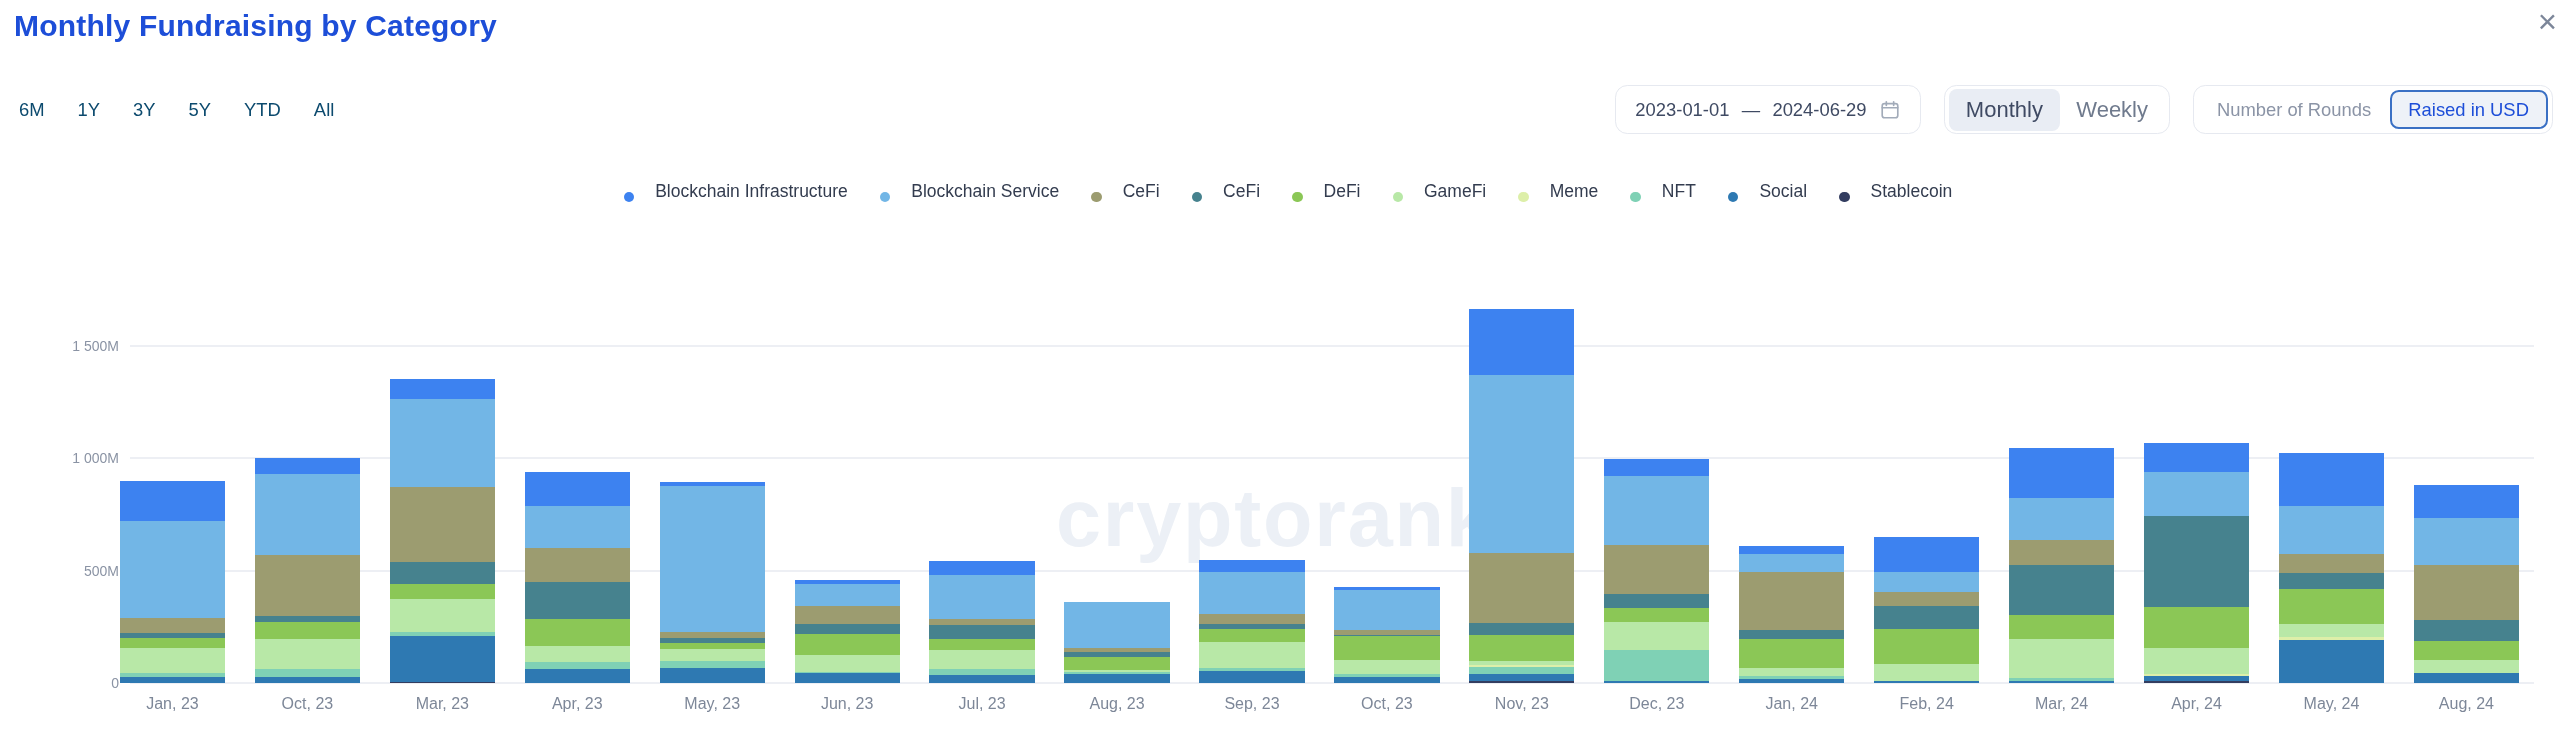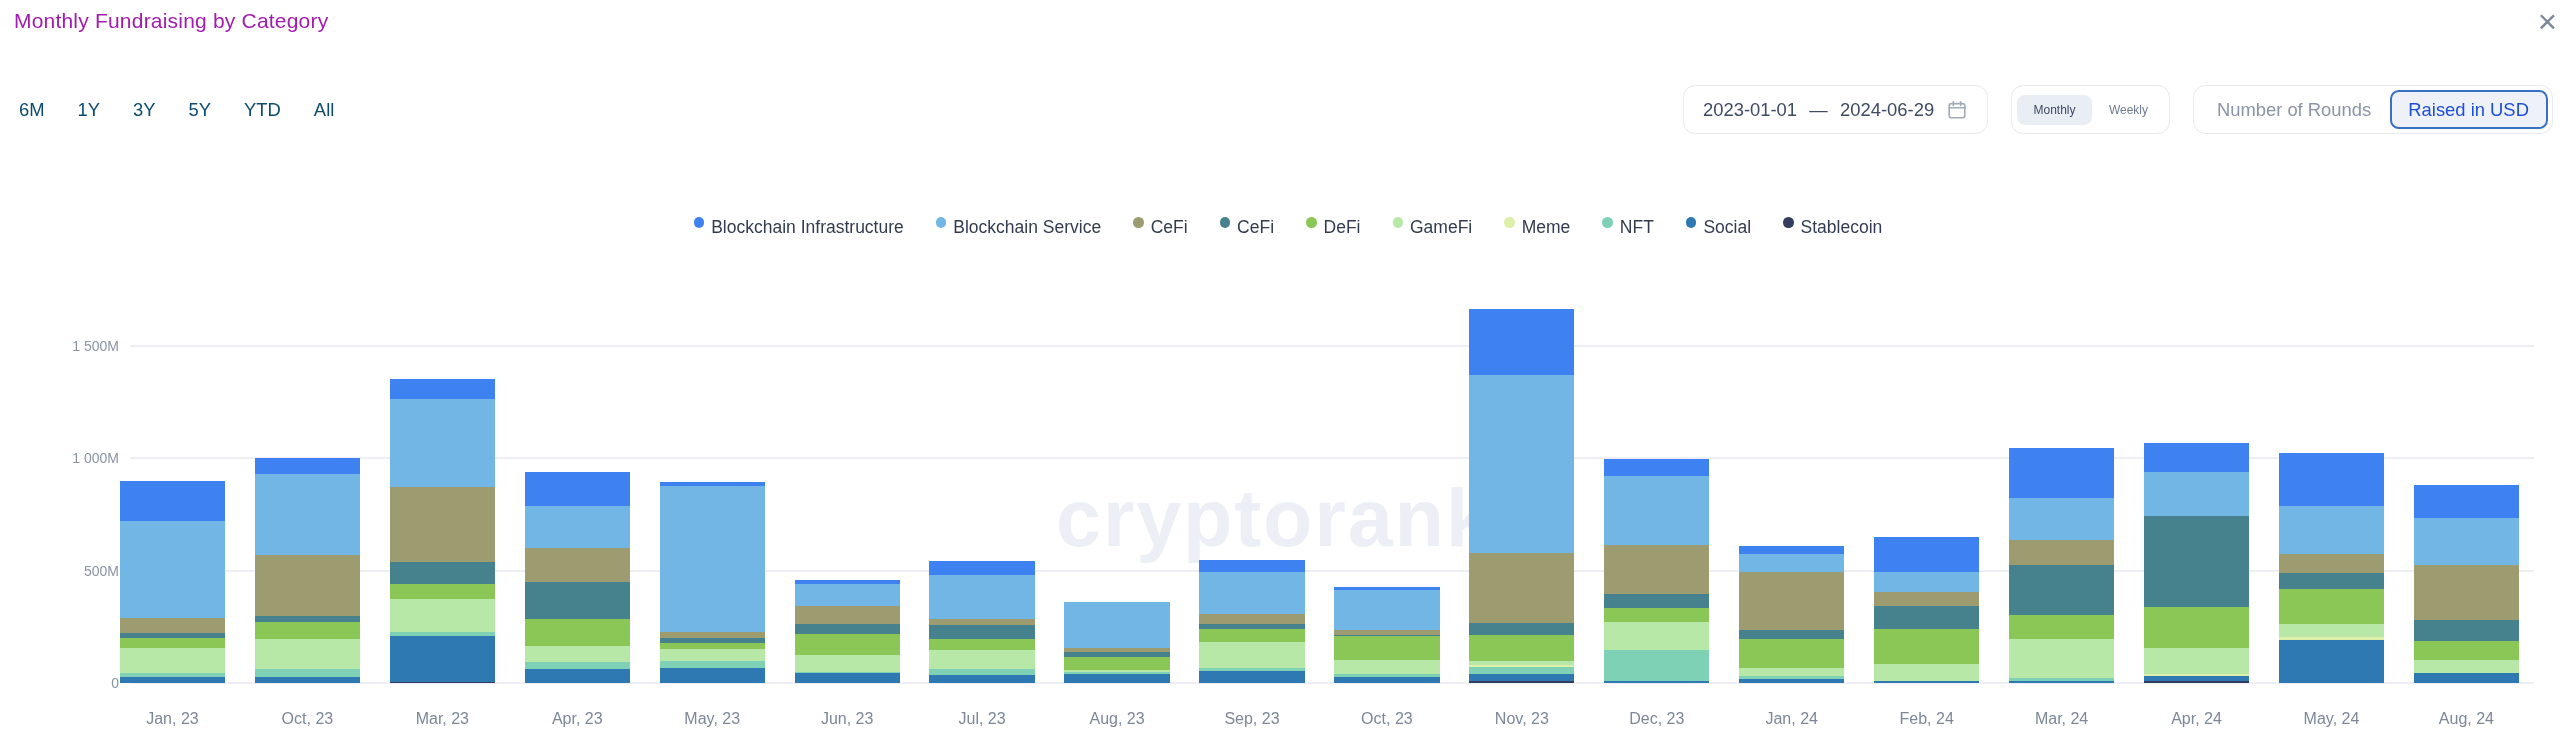--- a/index.html
+++ b/index.html
@@ -1,53 +1,53 @@
 <!DOCTYPE html>
 <html style="font-size:14px"><head>
 <meta charset="utf-8">
 <style>
   * { margin:0; padding:0; box-sizing:border-box; }
   html,body { background:#ffffff; }
   body { font-family:"Liberation Sans","DejaVu Sans",sans-serif; color:#3b4663; }
   .page { position:relative; width:2576px; height:737px; background:#fff; overflow:hidden; }
 
   
-  .title { position:absolute; left:14px; top:8.8px; font-size:21px; font-weight:400; color:#a21caf; letter-spacing:0.2px; }
+  .title { position:absolute; left:14px; top:8.8px; font-size:30px; font-weight:700; color:#1d4ed8; letter-spacing:0.2px; }
   .close-btn { position:absolute; right:19px; top:5.3px; font-size:33px; font-weight:400; color:#7c8699; cursor:pointer; line-height:1; }
 
   
   .controls { position:absolute; left:19px; right:23px; top:84px; height:51px; display:flex; align-items:center; }
   .ranges { display:flex; align-items:center; gap:33px; }
   .range-btn { font-size:18.4px; color:#0c4a6e; cursor:pointer; background:none; border:none; font-family:inherit; }
   .right-cluster { margin-left:auto; display:flex; align-items:center; gap:23px; }
   .date-pill { display:flex; align-items:center; gap:12.3px; height:49px; padding:0 19px; border:1.8px solid #e6e9f0; border-radius:12.3px; font-size:18.4px; color:#3f4a63; cursor:pointer; background:#fff; }
   .cal-icon { display:inline-flex; }
   .seg-group { display:flex; align-items:center; height:49px; padding:0 4.4px; border:1.8px solid #e6e9f0; border-radius:12.3px; background:#fff; }
-  .seg-opt { font-size:12px; padding:8px 16.7px; border-radius:8px; color:#6f7a8d; cursor:pointer; white-space:nowrap; }
+  .seg-opt { font-size:22px; padding:8px 16.7px; border-radius:8px; color:#6f7a8d; cursor:pointer; white-space:nowrap; }
   .seg-opt.sel-bg { background:#e9edf4; color:#3f4a63; }
   .metric-opt { font-size:18.4px; padding:8px 18.4px; border-radius:8.8px; color:#8b94a6; cursor:pointer; white-space:nowrap; }
   .metric-opt.sel-border { border:2.2px solid #3a70c4; background:#eef2f8; color:#1d4ed8; padding:6.1px 16.7px; }
 
   
   .legend { position:absolute; left:0; right:0; top:181px; display:flex; justify-content:center; align-items:center; gap:32px; }
-  .legend-item { display:flex; align-items:flex-start; gap:7px; cursor:pointer;margin-top:36px; }
+  .legend-item { display:flex; align-items:flex-end; gap:21px; cursor:pointer; }
   .legend-dot { width:10.5px; height:10.5px; border-radius:50%; }
   .legend-label { font-size:17.5px; color:#333c4f; }
 
   
   .chart { position:absolute; left:0; top:290px; width:2576px; height:438px; }
   .plot { position:absolute; left:105px; right:42px; top:0; height:393px; }
   .gridline { position:absolute; left:24.6px; right:0; height:1.8px; background:#edeff4; z-index:0; }
   .ytick { position:absolute; right:calc(100% - 14px); transform:translateY(-50%); font-size:14px; color:#8a93a4; white-space:nowrap; }
   .watermark { position:absolute; left:951px; top:182px; font-size:81px; font-weight:600; letter-spacing:1.8px; color:#ecf0f6; z-index:0; user-select:none; }
   .bars { position:absolute; left:0; right:0; bottom:0; height:393px; display:flex; align-items:flex-end; z-index:1; }
   .bar-slot { flex:1; display:flex; justify-content:center; align-items:flex-end; height:100%; }
   .bar { width:78%; display:flex; flex-direction:column-reverse; }
   .seg { width:100%; }
-  .xlabels { position:absolute; left:105px; right:42px; top:420px; display:flex; }
+  .xlabels { position:absolute; left:105px; right:42px; top:405px; display:flex; }
   .xlabel { flex:1; text-align:center; font-size:16px; color:#7d8798; }
 </style>
 </head>
 <body>
 
 <div class="page">
 
   <div class="title">Monthly Fundraising by Category</div>
   <div class="close-btn">×</div>
 

